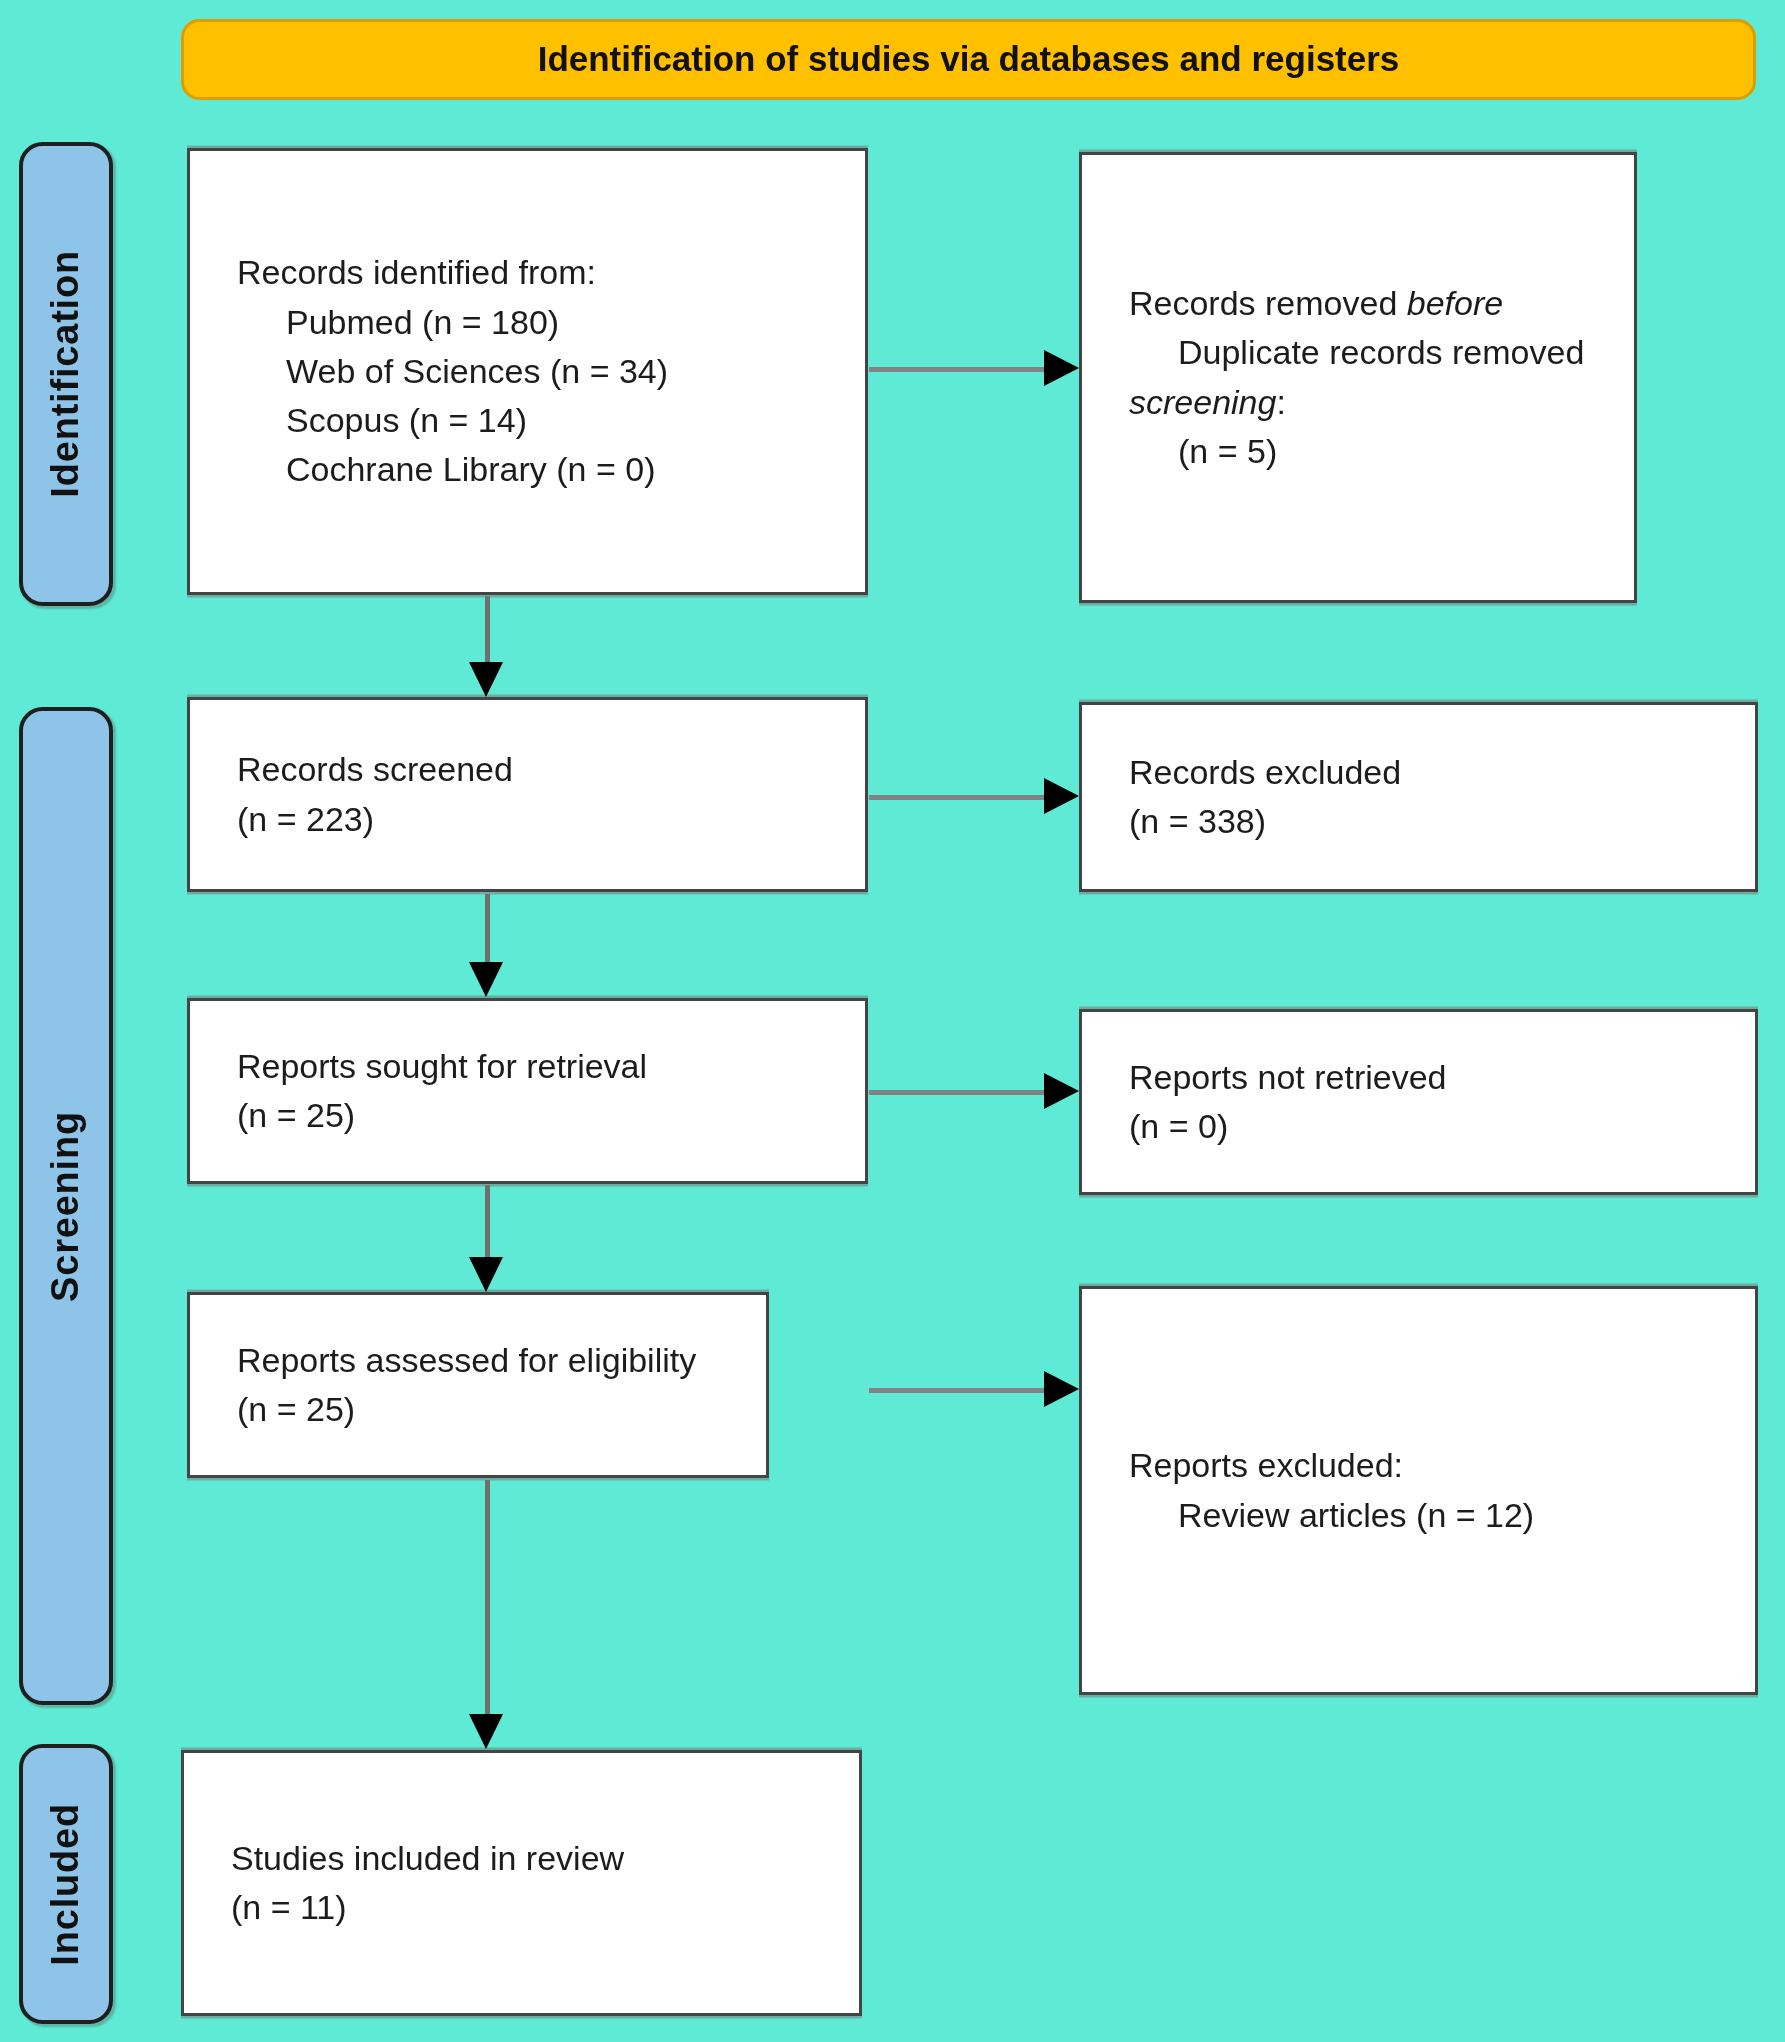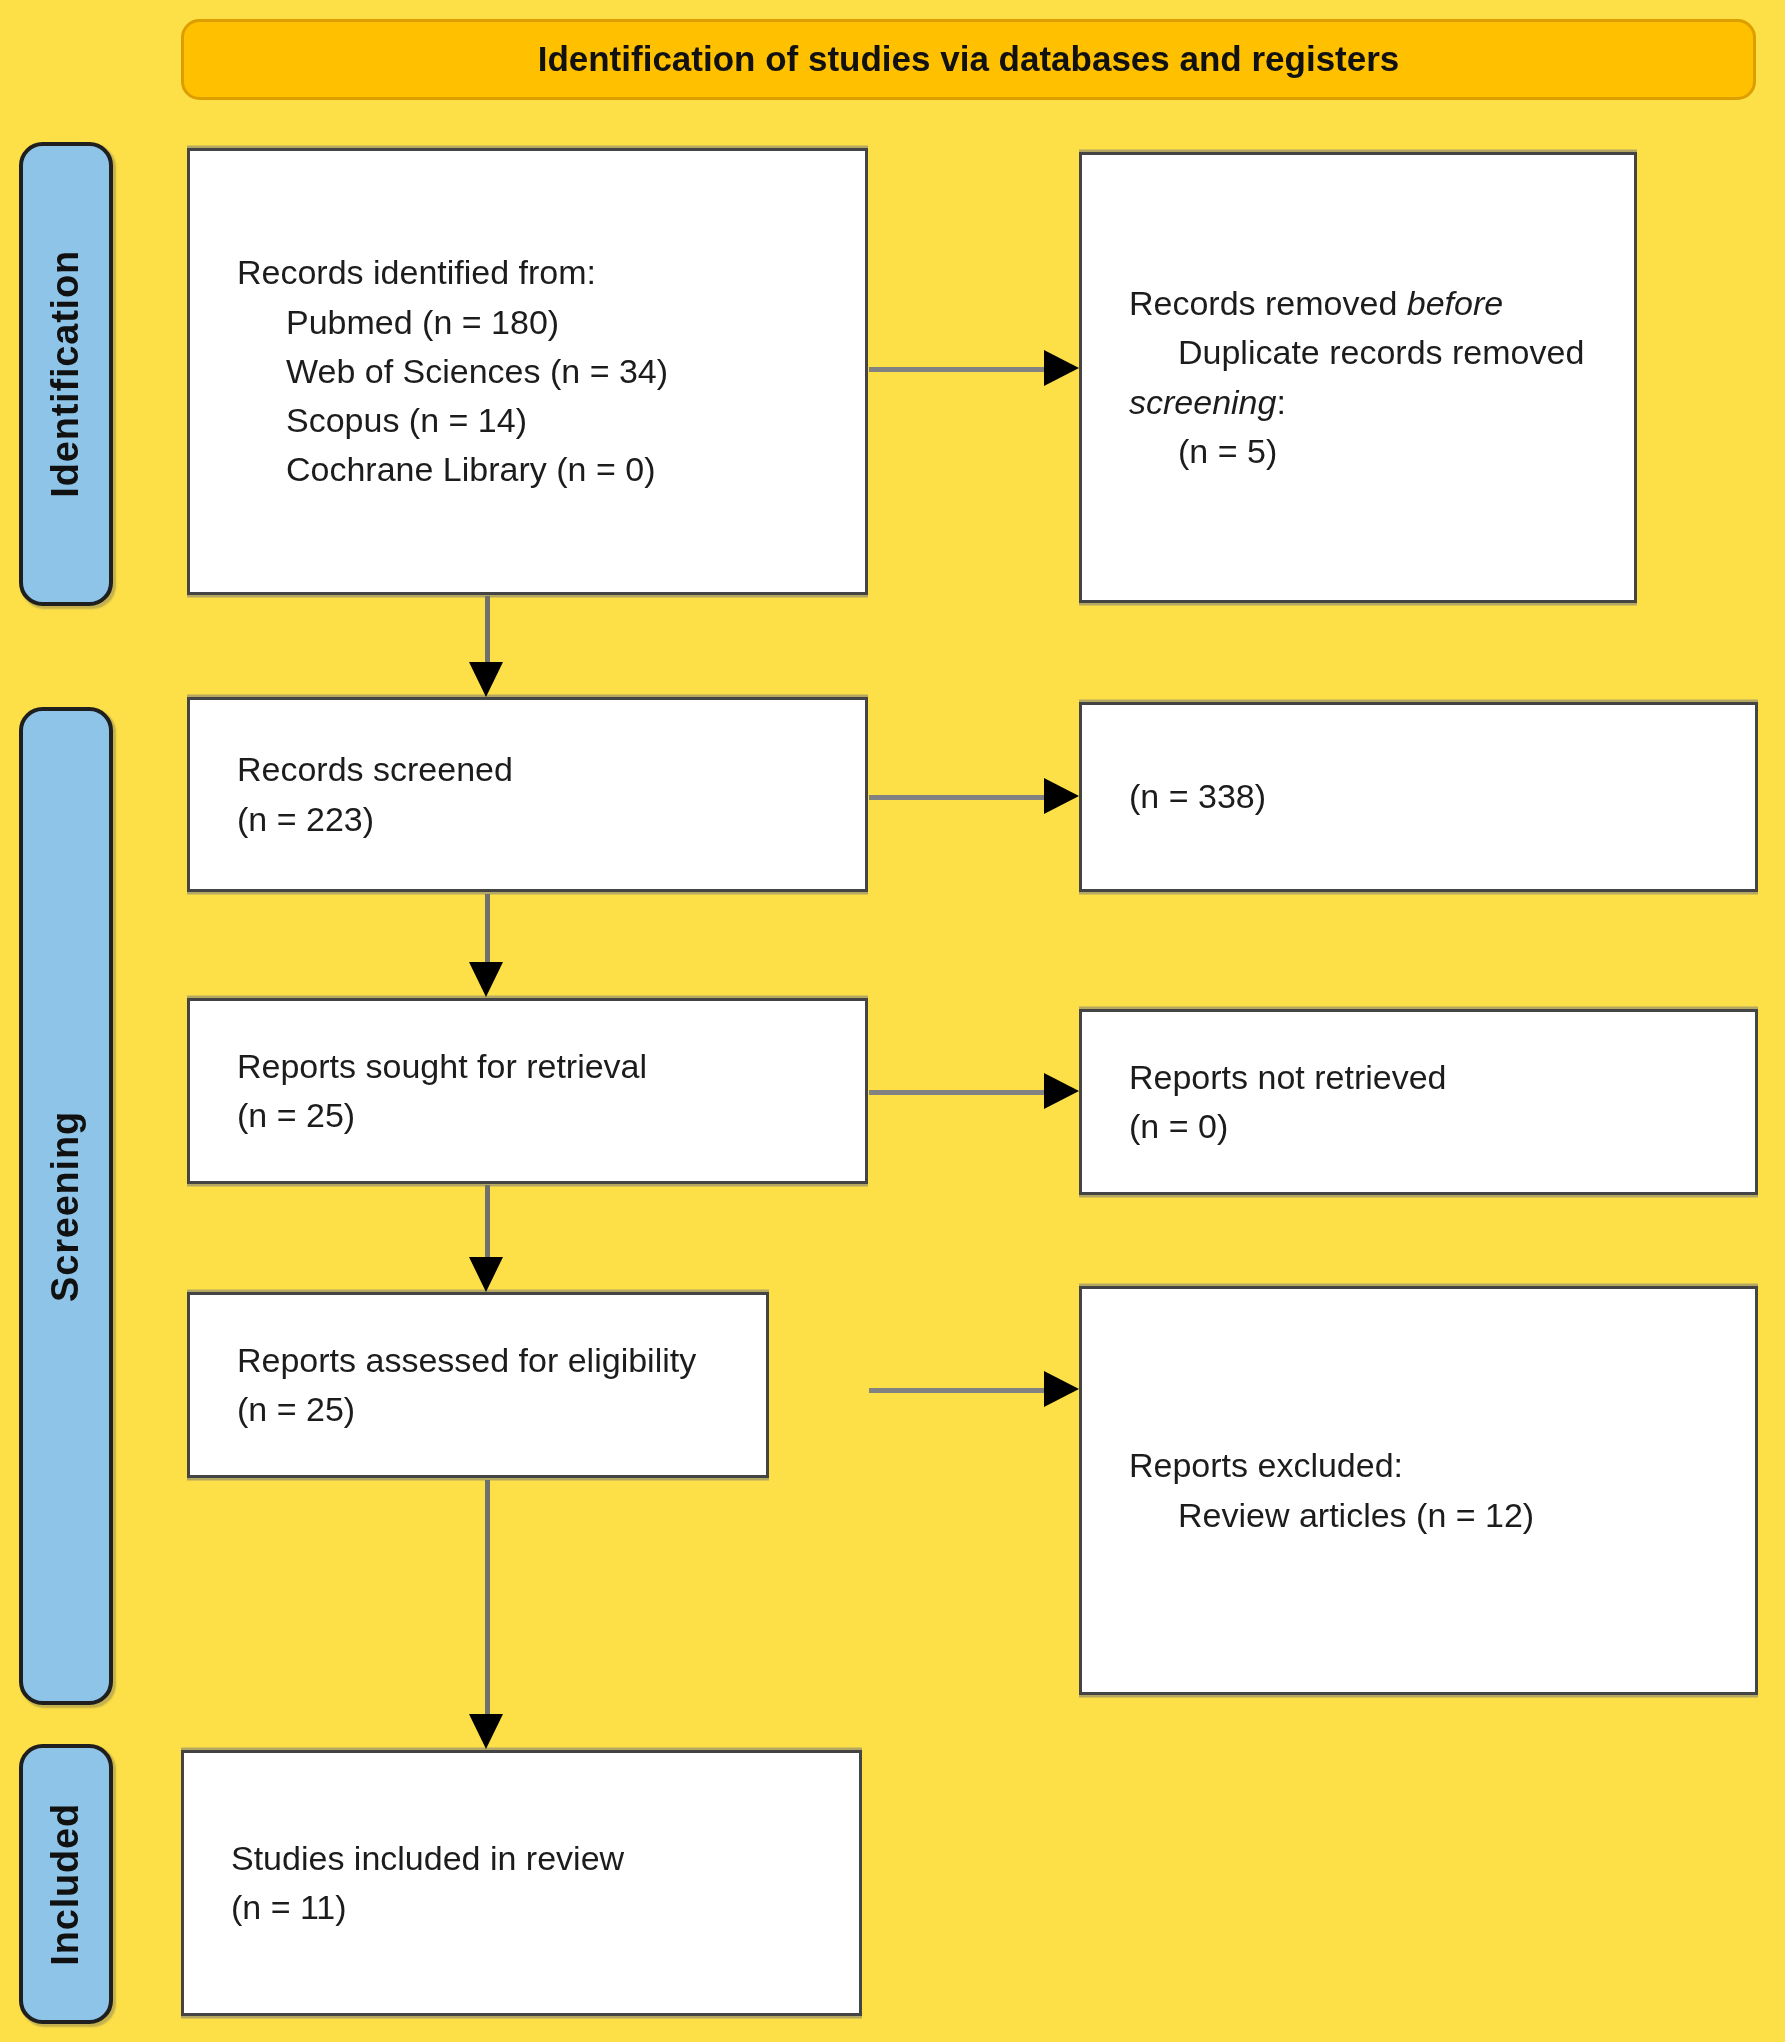--- a/index.html
+++ b/index.html
@@ -1,17 +1,17 @@
 <!DOCTYPE html>
 <html style="font-size:13.5px"><head>
 <meta charset="utf-8">
 <style>
   html,body{margin:0;padding:0;background:#ffffff;}
   .canvas{
-    position:relative;width:1785px;height:2042px;background:#fde047;
+    position:relative;width:1785px;height:2042px;background:#5eead4;
     font-family:"Liberation Sans","DejaVu Sans",sans-serif;color:#212121;
     overflow:hidden;
   }
   .banner{
     position:absolute;left:181px;top:18.6px;width:1575px;height:81px;
     background:#FFC000;border:3.4px solid #DC9E00;border-radius:18.6px;
     display:flex;align-items:center;justify-content:center;
     font-size:35px;font-weight:bold;color:#111;
     box-sizing:border-box;
   }
@@ -106,20 +106,21 @@
     <div class="line indent">Duplicate records removed</div>
     <div class="line"><em>screening</em><span>:</span></div>
     <div class="line indent">(n = 5)</div>
   </div>
 
   <div class="fbox box-records-screened">
     <div class="line">Records screened</div>
     <div class="line">(n = 223)</div>
   </div>
   <div class="fbox box-records-excluded">
+    <div class="line">Records excluded</div>
     <div class="line">(n = 338)</div>
   </div>
 
   <div class="fbox box-reports-sought">
     <div class="line">Reports sought for retrieval</div>
     <div class="line">(n = 25)</div>
   </div>
   <div class="fbox box-reports-not-retrieved">
     <div class="line">Reports not retrieved</div>
     <div class="line">(n = 0)</div>

